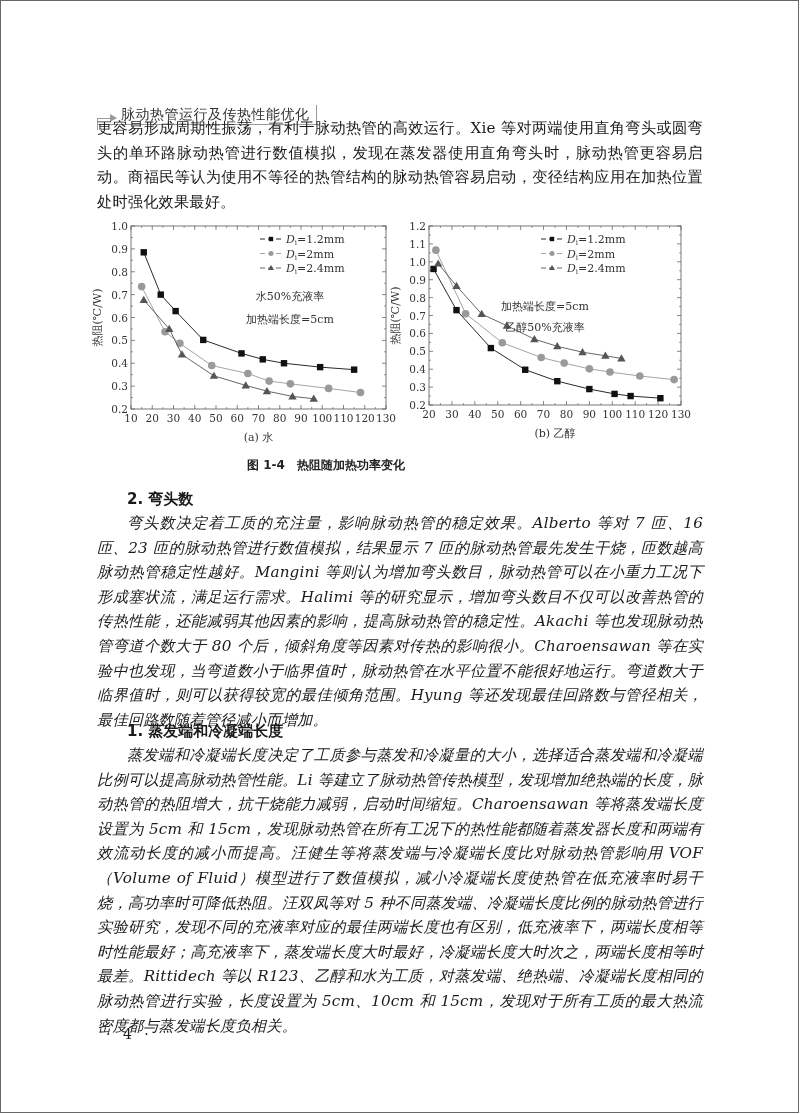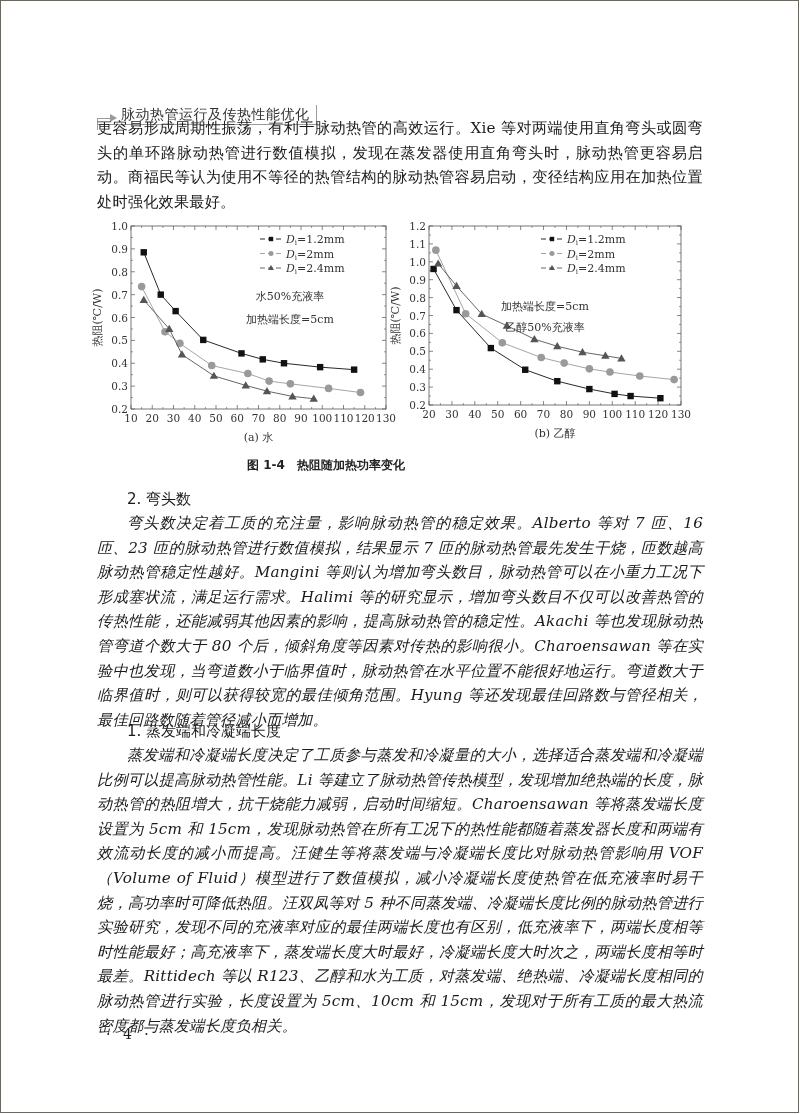--- a/index.html
+++ b/index.html
@@ -26,21 +26,21 @@
     border-left:7px solid #9a9a9a; border-top:4px solid transparent; border-bottom:4px solid transparent; }
   .running-header .title {
     font-family: "DejaVu Sans", "Liberation Sans", sans-serif; font-size: 14px; color: #333; letter-spacing: 0.5px;
   }
   .para {
     position: absolute; left: 97px; width: 606px;
     font-size: 15.2px; line-height: 24.6px; text-align: justify; letter-spacing: 0.2px;
   }
   .para.indent { text-indent: 30px; font-style: italic; }
   .heading {
-    position: absolute; left: 127px; font-size: 15px; font-weight: normal;
+    position: absolute; left: 127px; font-size: 15px; font-weight: bold;
     font-family: "DejaVu Sans", "Liberation Sans", sans-serif;
   }
   .fig-caption {
     position: absolute; left: 0; width: 652px; top: 457px; text-align: center;
     font-family: "DejaVu Sans", "Liberation Sans", sans-serif; font-size: 12px; font-weight: bold; color: #222;
   }
   .fig-caption span + span { margin-left: 12px; }
   .page-number {
     position: absolute; left: 106px; top: 1026px; font-size: 14px; letter-spacing: 4px;
   }

